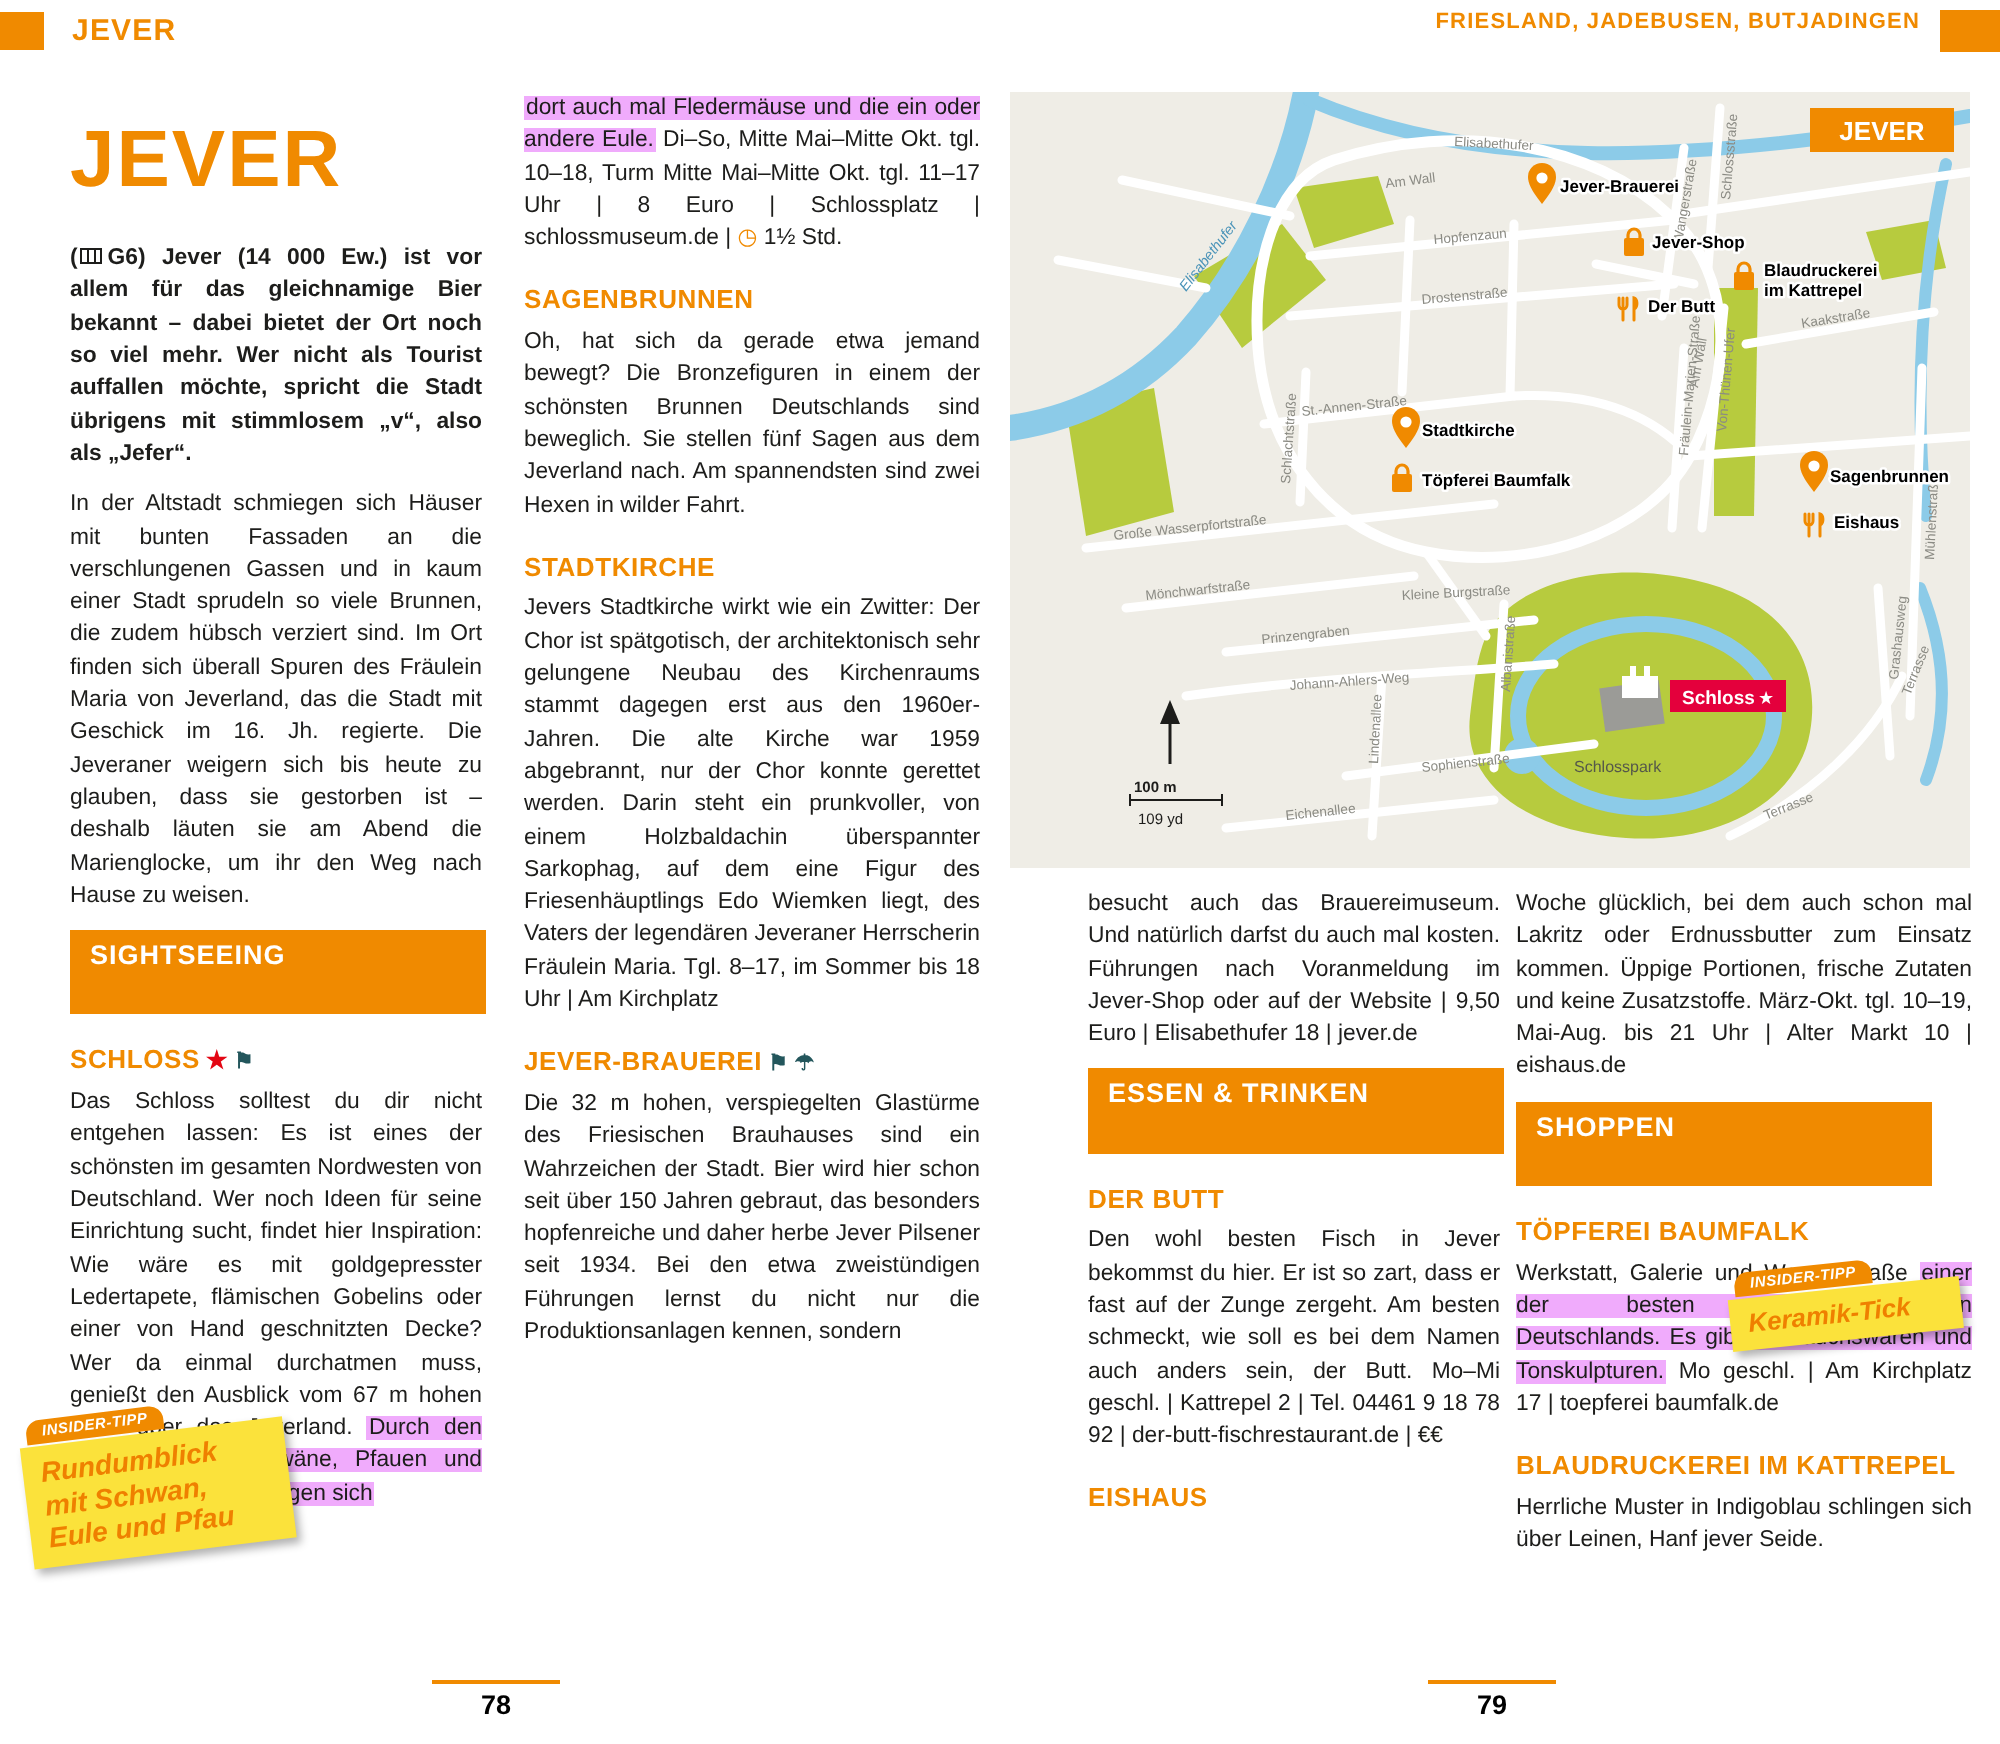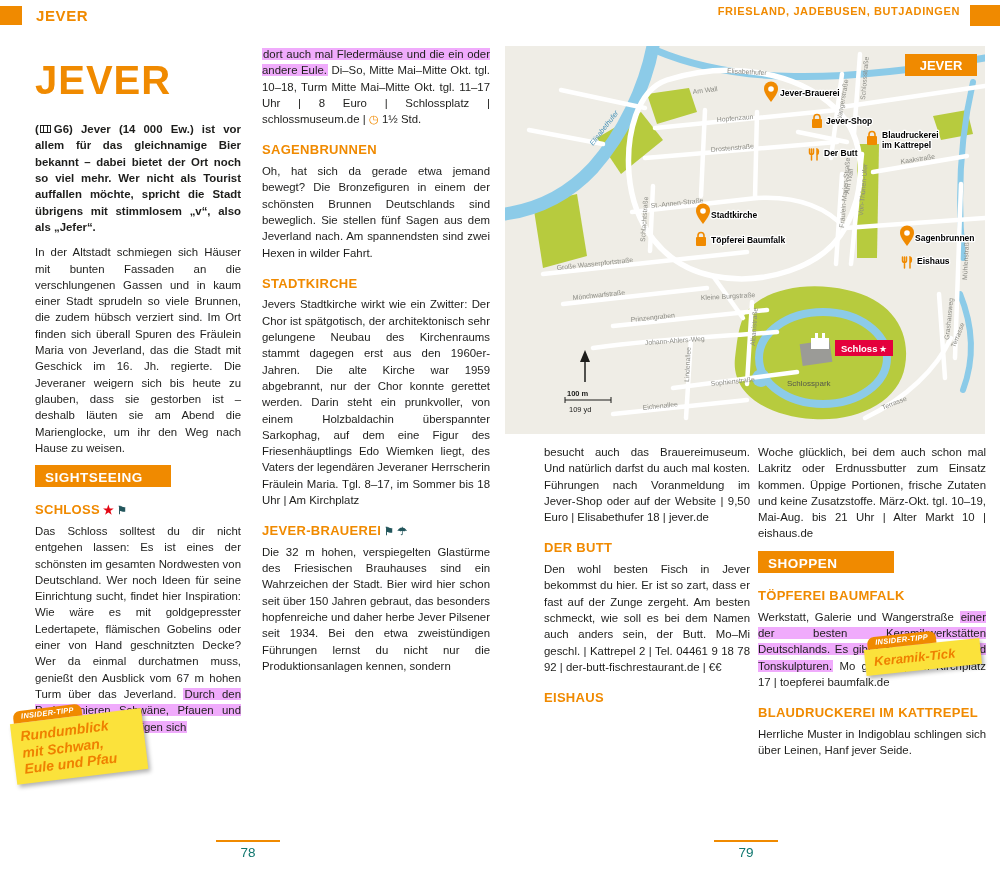--- a/index.html
+++ b/index.html
@@ -18,21 +18,21 @@
   
   .col { position:absolute; text-align:justify; font-size:11.4px; line-height:1.43; hyphens:auto; }
   #col-l1 { left:35px;  top:52px;  width:206px; }
   #col-l2 { left:262px; top:46px;  width:228px; }
   #col-r1 { left:544px; top:444px; width:206px; }
   #col-r2 { left:758px; top:444px; width:228px; }
   .col p { margin:0 0 9px; }
   .city-title { font-size:40px; font-weight:800; color:#F08A00; margin:0 0 12px; letter-spacing:1px; }
   .lead { font-weight:700; }
   .section-box { background:#F08A00; color:#fff; font-weight:700; font-size:13.5px; letter-spacing:.5px;
-                 padding:3px 10px 0; width:136px; margin:2px 0 10px; }
+                 padding:3px 10px 20px; width:208px; margin:2px 0 10px; }
   .poi-h { color:#F08A00; font-weight:700; font-size:13px; letter-spacing:.3px; margin:14px 0 3px; }
   .info { }
   .hl { background:#f0abfc; padding:0 1px; }
   .star { color:#E30613; font-size:12px; margin-left:3px; }
   .cat-icon { color:#23565c; font-size:11px; margin-left:3px; }
   .clock { color:#F08A00; font-style:normal; }
   .map-ref-icon { display:inline-block; width:11px; height:8px; border:1px solid #1d1d1b;
     background:repeating-linear-gradient(90deg, transparent 0 2.5px, #1d1d1b 2.5px 3.5px);
     margin:0 3px 0 1px; }
 
@@ -41,21 +41,21 @@
   #tip1 { left:12px;  top:698px; width:132px; transform:rotate(-7deg); }
   #tip2 { left:864px; top:626px; width:116px; transform:rotate(-6deg); }
   .tip-tab { display:inline-block; background:#F08A00; color:#fff; font-size:7.5px; font-weight:700; font-style:italic;
              padding:1.5px 8px; border-radius:7px 7px 0 0; margin-left:4px; letter-spacing:.3px; }
   .tip-box { background:#FBE23B; color:#EF8000; font-weight:700; font-style:italic; font-size:14px;
              line-height:1.18; padding:5px 9px 6px; box-shadow:2px 3px 4px rgba(0,0,0,.3); }
   #tip2 .tip-box { font-size:13px; white-space:nowrap; }
 
   
   .pagenum { position:absolute; bottom:12px; width:64px; text-align:center;
-             color:#0f766e; font-weight:400; font-size:13.5px;
+             color:#000000; font-weight:700; font-size:13.5px;
              border-top:2px solid #F08A00; padding-top:3px; }
   #pn78 { left:216px; } #pn79 { left:714px; }
 
   
   #map { position:absolute; left:505px; top:46px; width:480px; height:388px; }
   #map text { font-family:"Liberation Sans", sans-serif; }
   .street-lbl { font-size:6.8px; fill:#8b8b84; }
   .water-lbl  { font-size:7.2px; fill:#4a93b8; font-style:italic; }
   .poi-lbl { font-size:8.5px; font-weight:700; fill:#000;
              paint-order:stroke; stroke:#fff; stroke-width:2.5px; stroke-linejoin:round; }
@@ -272,20 +272,21 @@
   </g>
 </svg>
 </div>
 
 <div class="col" id="col-r1">
   <p>
     <span>besucht auch das Brauereimuseum. Und natürlich darfst du auch mal kosten.</span>
     <span class="info">Führungen nach Voranmeldung im Jever-Shop oder auf der Website | 9,50 Euro | Elisabethufer 18 | jever.de</span>
   </p>
 
+  <div class="section-box">ESSEN &amp; TRINKEN</div>
 
   <h3 class="poi-h">DER BUTT</h3>
   <p>
     <span>Den wohl besten Fisch in Jever bekommst du hier. Er ist so zart, dass er fast auf der Zunge zergeht. Am besten schmeckt, wie soll es bei dem Namen auch anders sein, der Butt.</span>
     <span class="info">Mo–Mi geschl. | Kattrepel 2 | Tel. 04461 9 18 78 92 | der-butt-fischrestaurant.de | €€</span>
   </p>
 
   <h3 class="poi-h">EISHAUS</h3>
 </div>
 

